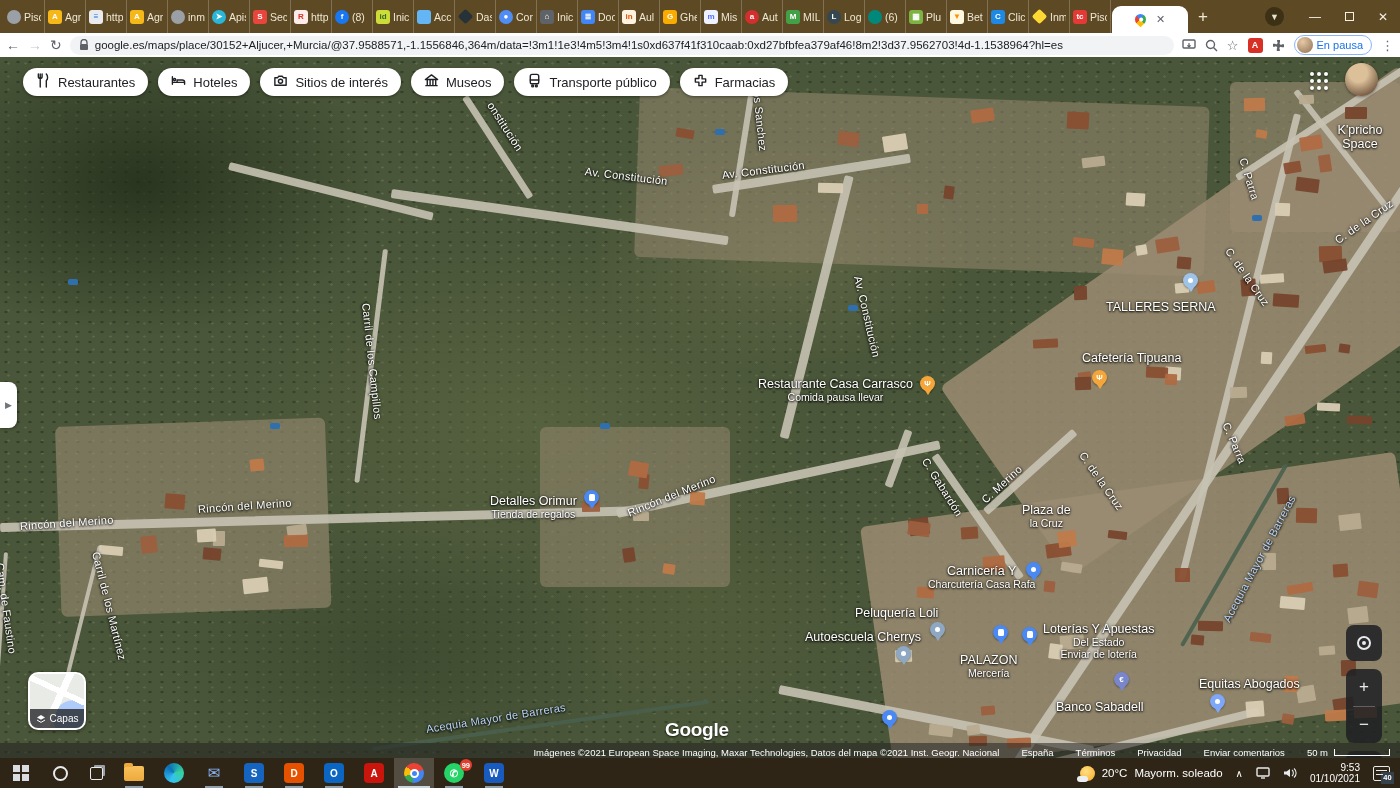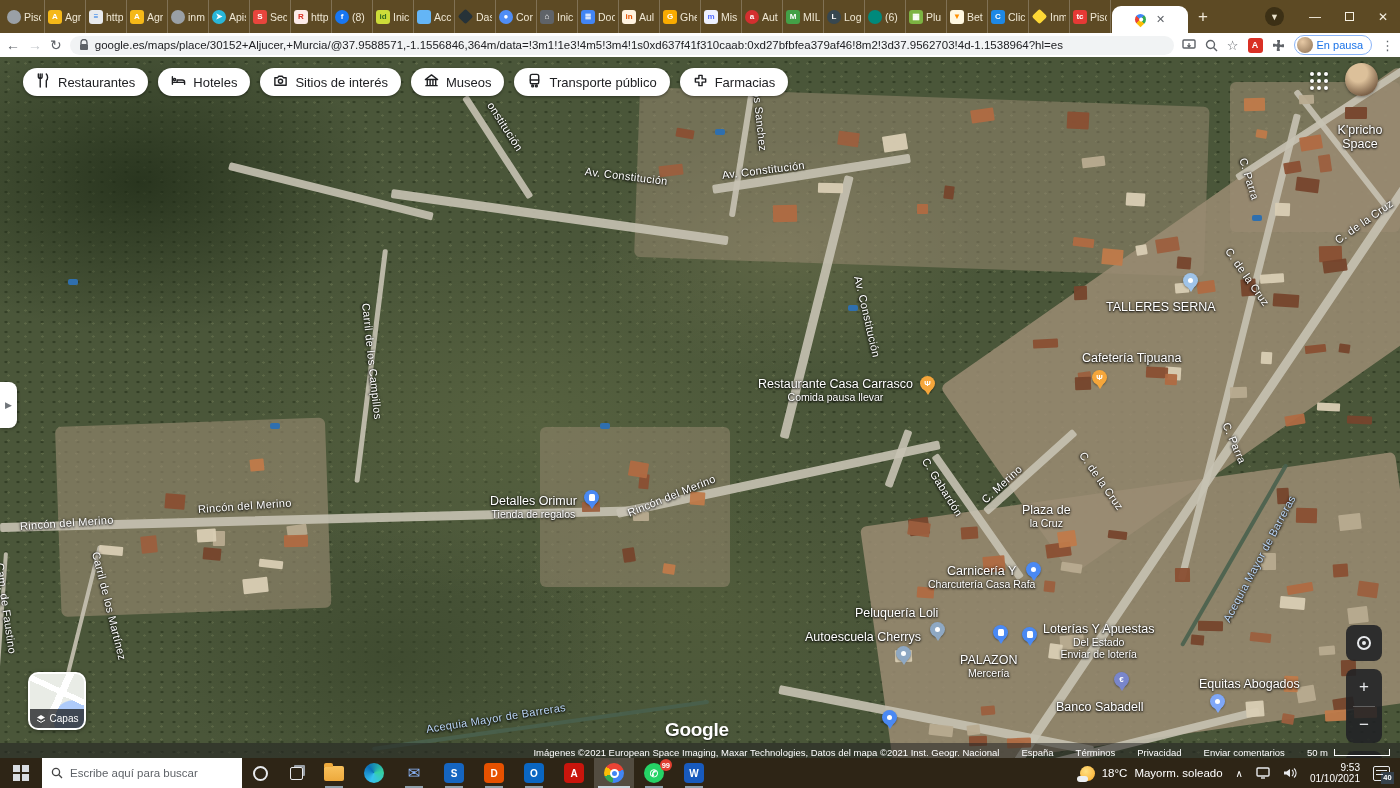--- a/index.html
+++ b/index.html
@@ -739,27 +739,20 @@
 
   <div class="taskbar">
     <div class="tb-start">
       <span class="winlogo">
           <i></i>
           <i></i>
           <i></i>
           <i></i>
         </span>
     </div>
-    <div class="tb-search">
-      <svg width="12" height="12" viewBox="0 0 12 12">
-          <circle cx="5" cy="5" r="3.6" fill="none" stroke="#444" stroke-width="1.3"></circle>
-          <path d="M7.8 7.8L11 11" stroke="#444" stroke-width="1.3"></path>
-        </svg>
-      <span class="tb-search-text">Escribe aquí para buscar</span>
-    </div>
     <div class="tb-ic">
         <span class="cortana"></span>
       </div>
     <div class="tb-ic">
         <span class="taskview"></span>
       </div>
     <div id="task-apps" style="display:flex">
         <div class="tb-app">
           <span class="folder"></span>
           <span class="underline"></span>
@@ -797,21 +790,21 @@
         </div>
         <div class="tb-app">
           <span class="ic-sq" style="background: rgb(24, 90, 189);">W</span>
           <span class="underline"></span>
         </div>
       </div>
     <div class="tb-spacer"></div>
     <div class="tray">
       <span class="tray-item">
         <span class="sun"></span>
-        <span>18°C</span>
+        <span>20°C</span>
         <span>Mayorm. soleado</span>
       </span>
       <span class="chev-up">∧</span>
       <span class="tray-item">
           <svg width="14" height="12" viewBox="0 0 14 12">
             <rect x="1" y="1" width="12" height="8" rx="1" fill="none" stroke="#e8eaed" stroke-width="1.4"></rect>
             <path d="M5 11h4" stroke="#e8eaed" stroke-width="1.4"></path>
           </svg>
         </span>
       <span class="tray-item">

